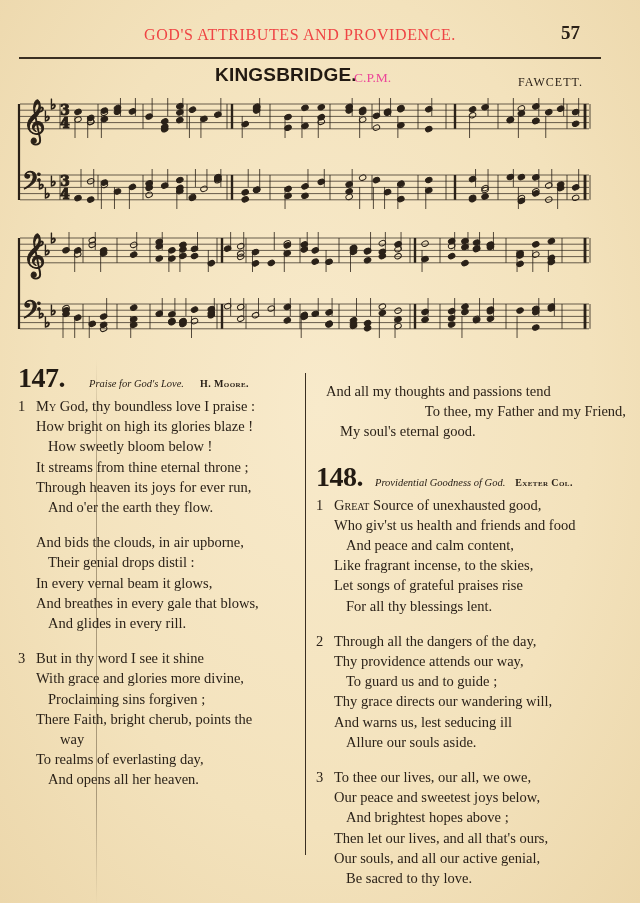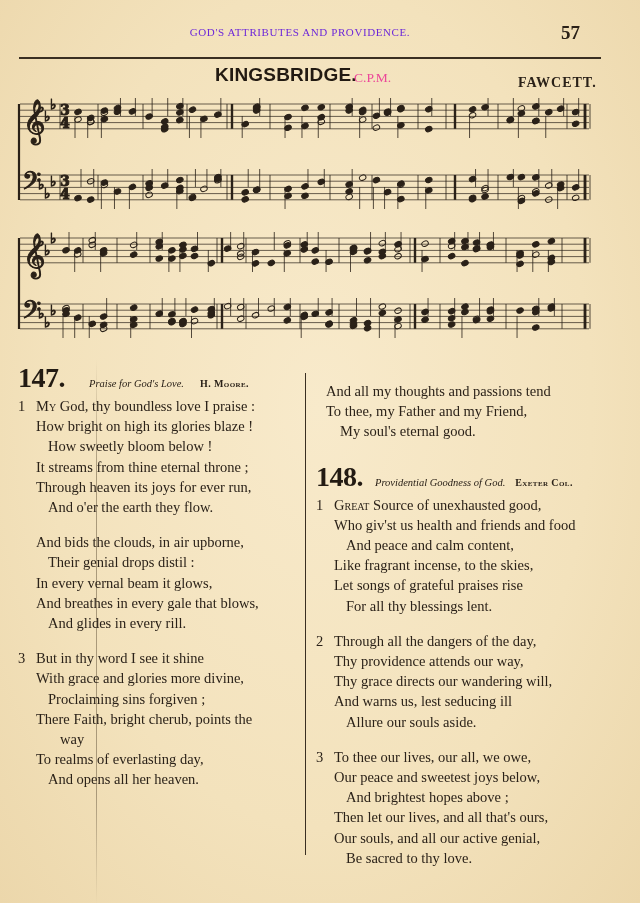--- a/index.html
+++ b/index.html
@@ -6,38 +6,38 @@
   html, body { width: 640px; height: 903px; overflow: hidden; }
   body {
     background: #f4e4c0;
     background: radial-gradient(ellipse at 50% 45%, #f8eacb 0%, #f3e2bc 60%, #ecd7ab 100%);
     color: #2a2118;
     font-family: "Liberation Serif", "DejaVu Serif", serif;
     position: relative;
   }
   .running-head {
     position: absolute; top: 26px; left: 120px; width: 360px;
-    text-align: center; font-size: 11px; letter-spacing: 0.6px; color: #6d28d9;
+    text-align: center; font-size: 16px; letter-spacing: 0.6px; color: #ef4444;
   }
   .page-number {
     position: absolute; top: 22px; left: 561px; font-size: 19px; font-weight: bold; color: #2a2118;
   }
   .head-rule {
     position: absolute; top: 57px; left: 19px; width: 582px; height: 2px; background: #3a2f22;
   }
   .tune-title {
     position: absolute; top: 64px; left: 215px;
     font-family: "Liberation Sans", "DejaVu Sans", sans-serif;
     font-weight: bold; font-size: 19px; color: #221a12; letter-spacing: 0.2px;
   }
   .tune-meter {
     position: absolute; top: 70px; left: 354px; font-size: 13.5px; color: #ec4899;
   }
   .tune-composer {
-    position: absolute; top: 75px; left: 518px; font-size: 14px; letter-spacing: 1px; color: #2a2118; font-weight: bold;
+    position: absolute; top: 75px; left: 518px; font-size: 12px; letter-spacing: 1px; color: #2a2118;
   }
   .music { position: absolute; left: 0; top: 0; width: 640px; height: 360px; }
   .col {
     position: absolute; top: 360px;
   }
   .col-left { left: 18px; width: 290px; }
   .col-right { left: 316px; width: 310px; }
   .col-divider {
     position: absolute; left: 305px; top: 373px; width: 1.2px; height: 482px; background: #3a2f22;
   }
@@ -584,41 +584,42 @@
         <div class="line i1"><span>To realms of everlasting day,</span></div>
         <div class="line i2"><span>And opens all her heaven.</span></div>
       </div>
     </div>
 </div>
 
 <div class="col col-right" style="top: 372px;">
   <div>
       <div class="stanza" style="margin-bottom: 10px; margin-top: 9px;">
         <div class="line i1" style="padding-left: 10px;"><span>And all my thoughts and passions tend</span></div>
-        <div class="line i1" style="padding-left: 10px;"><span>To thee, my Father and my Friend,</span></div>
+        <div class="line i1" style="padding-left: 10px; text-align: right;"><span>To thee, my Father and my Friend,</span></div>
         <div class="line i2" style="padding-left: 24px;"><span>My soul's eternal good.</span></div>
       </div>
     </div>
   <div class="hymn-header" style="margin-top:19px">
     <span class="hymn-number" style="margin-right:12px">148.</span>
     <span class="hymn-title" style="margin-right:10px">Providential Goodness of God.</span>
     <span class="hymn-author">Exeter Col.</span>
   </div>
   <div>
       <div class="stanza">
         <div class="line"><span class="verse-num">1</span><span><span class="sc">Great</span> Source of unexhausted good,</span></div>
         <div class="line i1"><span>Who giv'st us health and friends and food</span></div>
         <div class="line i2"><span>And peace and calm content,</span></div>
         <div class="line i1"><span>Like fragrant incense, to the skies,</span></div>
         <div class="line i1"><span>Let songs of grateful praises rise</span></div>
         <div class="line i2"><span>For all thy blessings lent.</span></div>
       </div>
       <div class="stanza">
         <div class="line"><span class="verse-num">2</span><span>Through all the dangers of the day,</span></div>
         <div class="line i1"><span>Thy providence attends our way,</span></div>
+        <div class="line i2"><span>To guard us and to guide ;</span></div>
         <div class="line i1"><span>Thy grace directs our wandering will,</span></div>
         <div class="line i1"><span>And warns us, lest seducing ill</span></div>
         <div class="line i2"><span>Allure our souls aside.</span></div>
       </div>
       <div class="stanza">
         <div class="line"><span class="verse-num">3</span><span>To thee our lives, our all, we owe,</span></div>
         <div class="line i1"><span>Our peace and sweetest joys below,</span></div>
         <div class="line i2"><span>And brightest hopes above ;</span></div>
         <div class="line i1"><span>Then let our lives, and all that's ours,</span></div>
         <div class="line i1"><span>Our souls, and all our active genial,</span></div>

